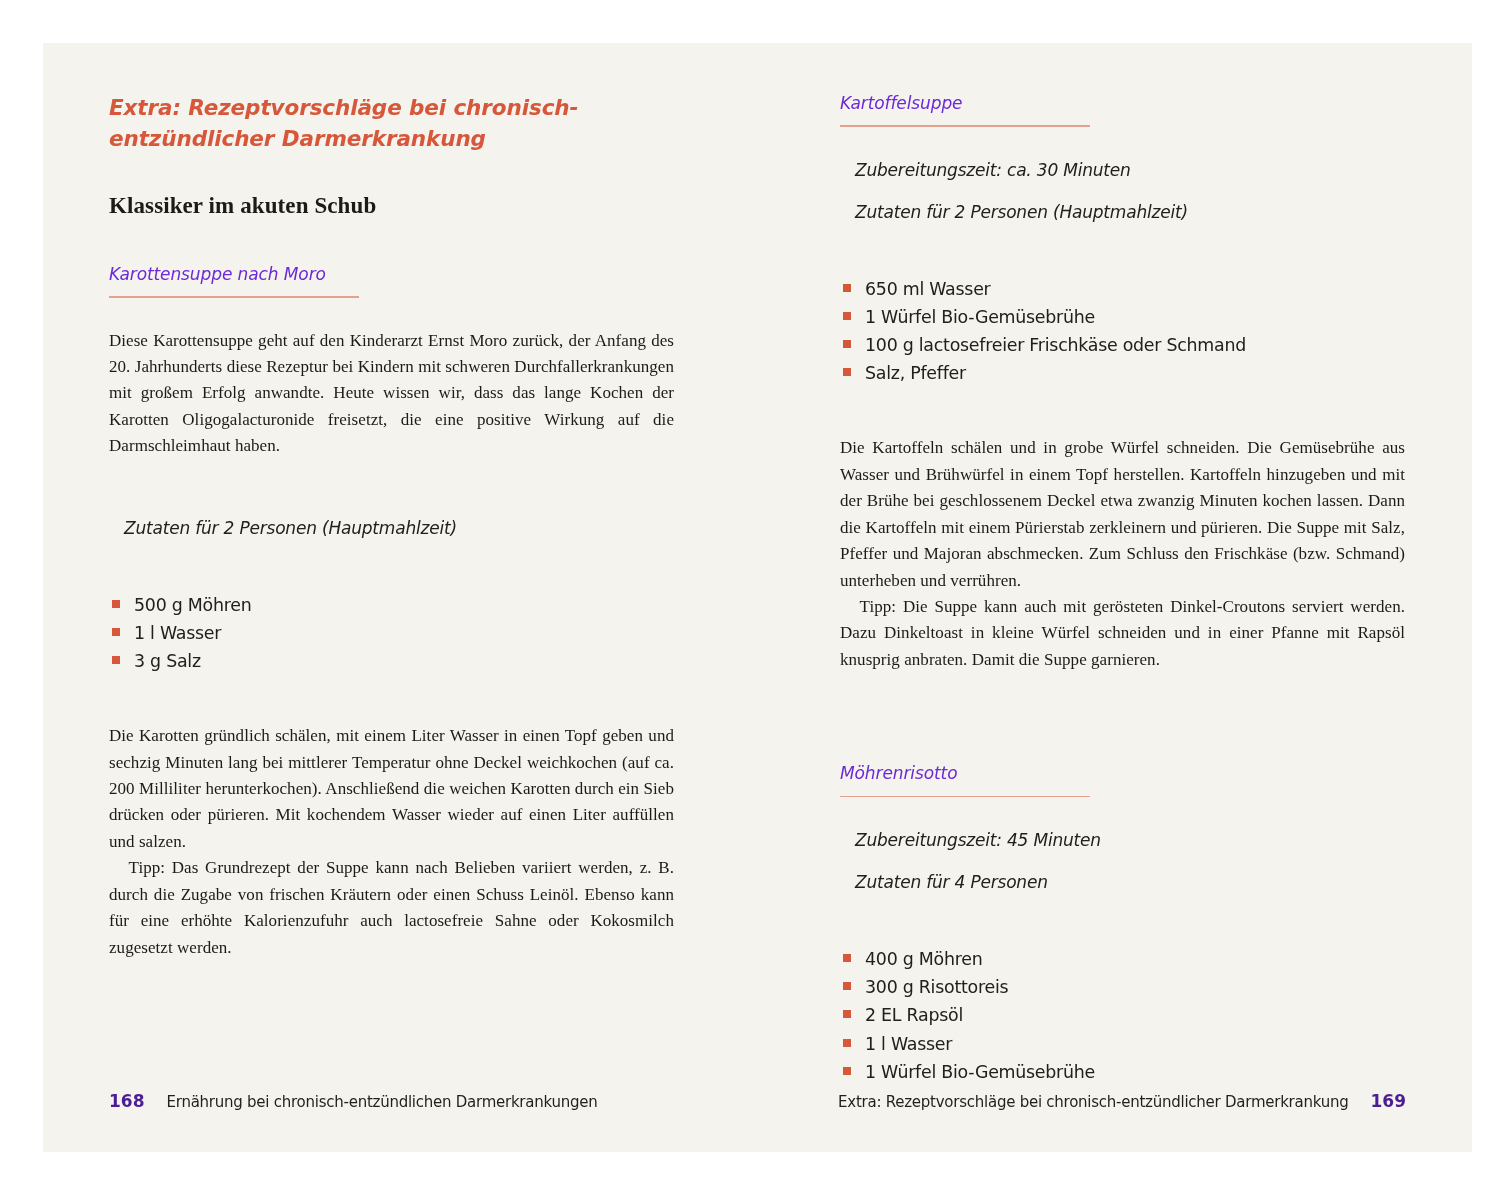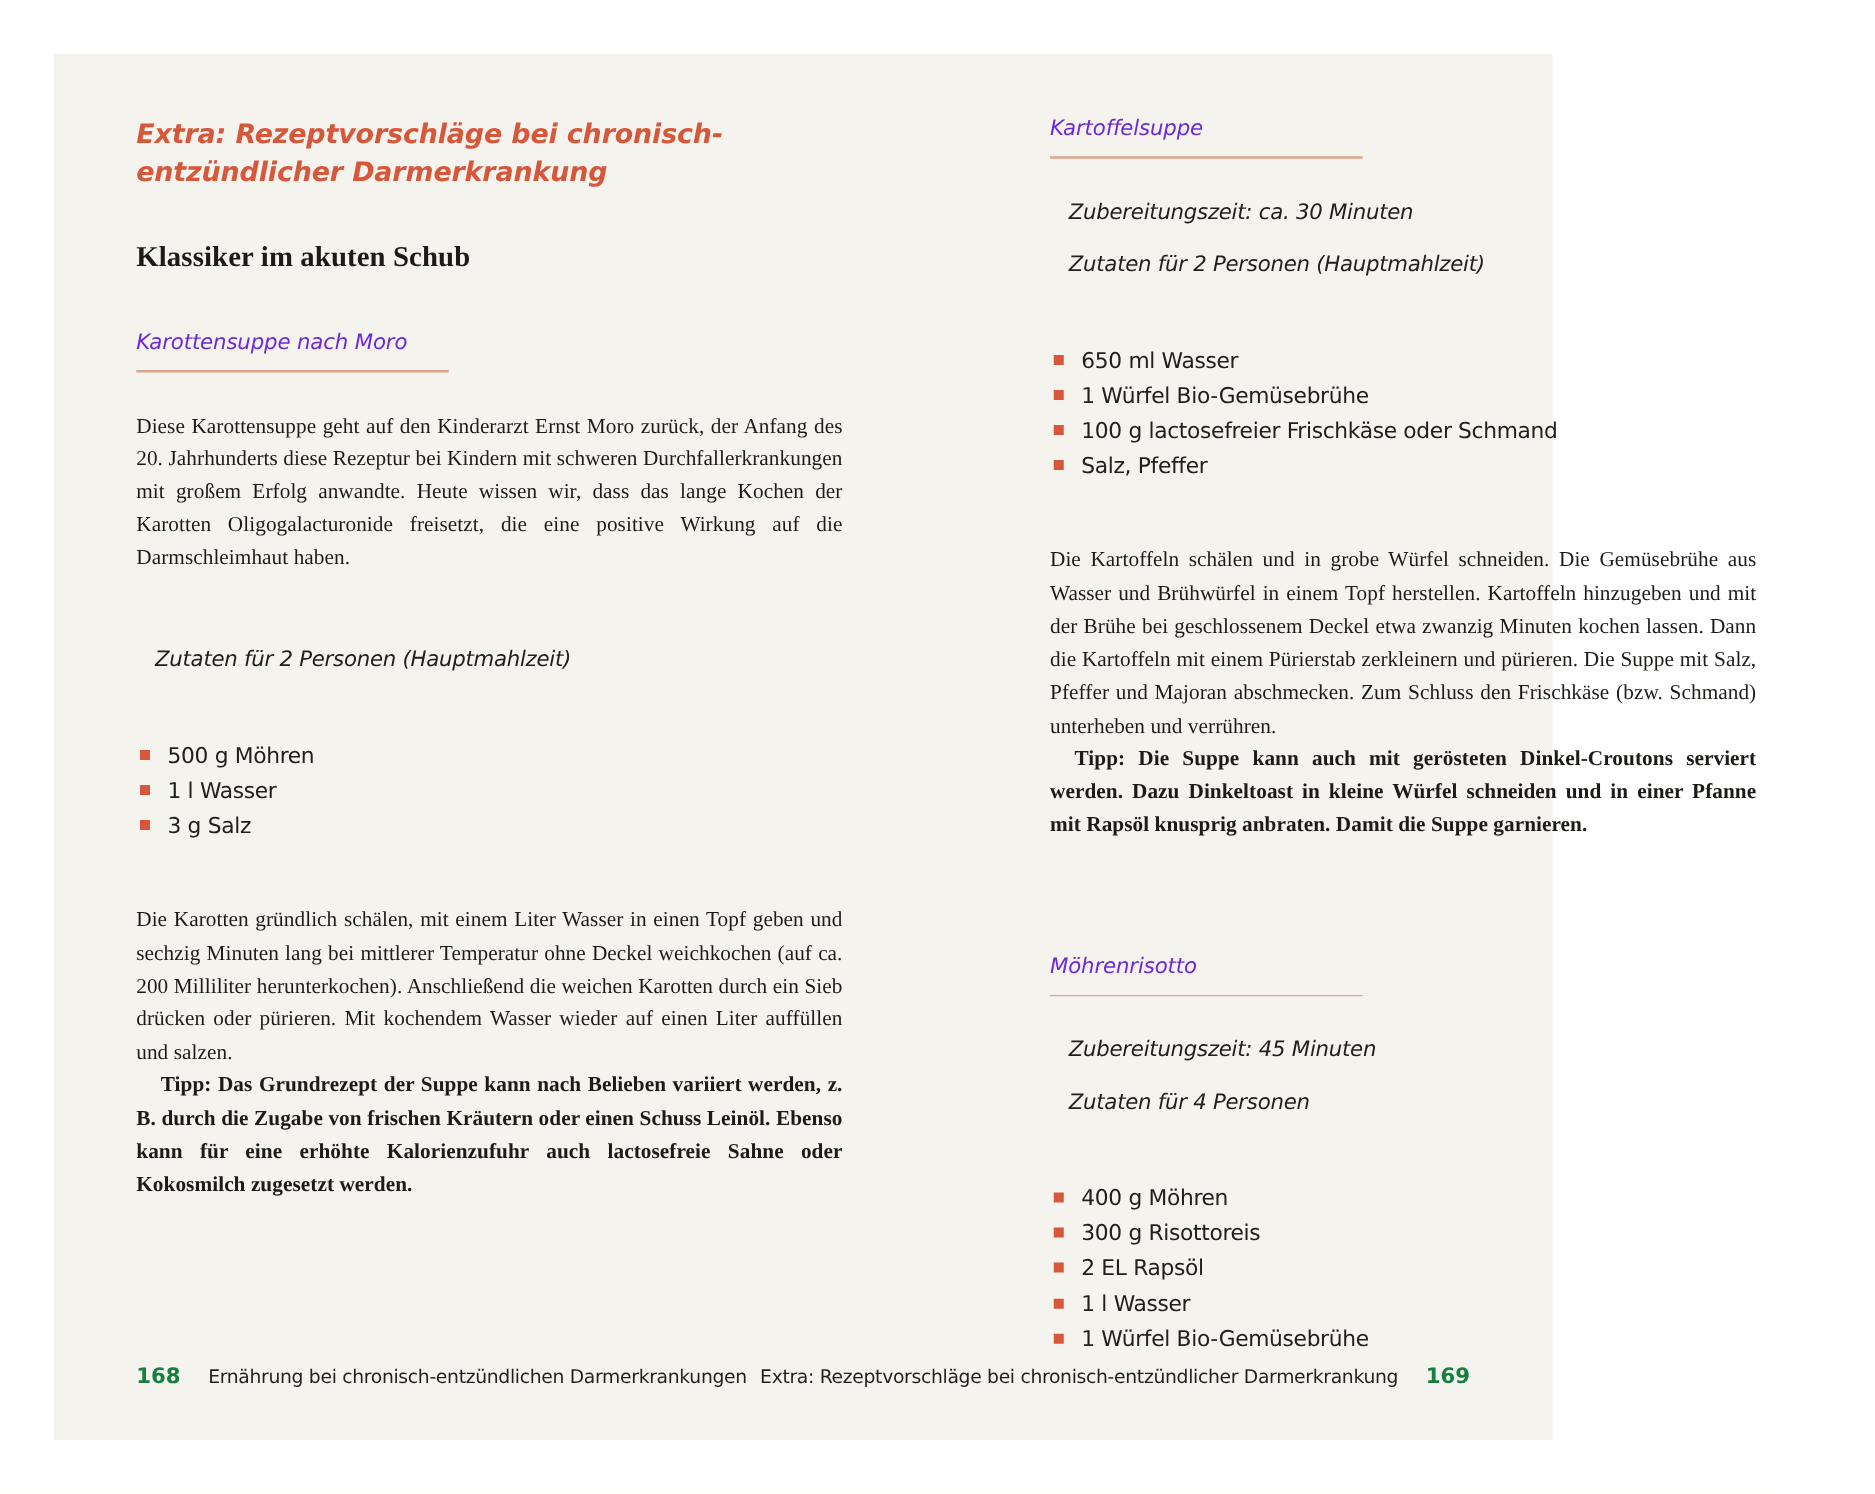--- a/index.html
+++ b/index.html
@@ -12,21 +12,21 @@
     width: 1500px;
     height: 1195px;
     font-family: "Liberation Serif", serif;
     -webkit-font-smoothing: antialiased;
   }
 
   .page-sheet {
     position: absolute;
     left: 43px;
     top: 43px;
-    width: 1199px;
+    width: 1429px;
     height: 1109px;
     background: #f4f3ee;
     box-sizing: border-box;
   }
 
   .spread {
     position: absolute;
     left: 0;
     top: 0;
     width: 100%;
@@ -88,21 +88,21 @@
     font-family: "Liberation Serif", serif;
     font-size: 17px;
     line-height: 1.555;
     color: #1d1b18;
     text-align: justify;
     margin: 0;
     hyphens: manual;
     letter-spacing: 0.05px;
   }
   .body-par.indent { text-indent: 1.15em; }
-  .body-par + .body-par { margin-top: 0; font-weight: bold; }
+  .body-par + .body-par { margin-top: 0; }
 
   
   .meta {
     font-family: "DejaVu Sans", sans-serif;
     font-style: italic;
     font-size: 17px;
     line-height: 1.58;
     color: #22201d;
     margin: 15px;
     letter-spacing: -0.2px;
@@ -147,21 +147,21 @@
     align-items: baseline;
     letter-spacing: -0.25px;
     white-space: nowrap;
   }
   .footer-left  { left: 66px; }
   .footer-right { right: 66px; }
 
   .folio {
     font-weight: bold;
     font-size: 17px;
-    color: #15803d;
+    color: #4c1d95;
     letter-spacing: 0;
   }
   .footer-left .folio  { margin-right: 22px; }
   .footer-right .folio { margin-left: 22px; }
 </style>
 </head>
 <body>
 
 <div class="page-sheet">
   <div class="spread">

